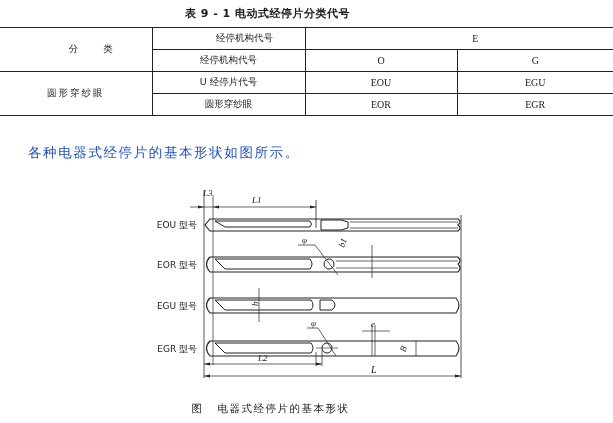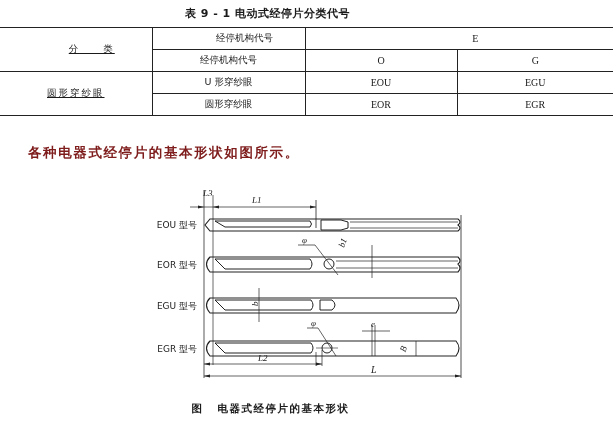--- a/index.html
+++ b/index.html
@@ -7,27 +7,27 @@
            font-family: "DejaVu Serif", "Liberation Serif", serif; color: #1a1a1a; }
     .caption { position: absolute; left: 0; width: 535px; top: 6px; text-align: center;
                font-size: 11px; font-weight: bold; font-family: "DejaVu Sans", sans-serif; letter-spacing: 0.5px; }
     table.cls { position: absolute; left: 0; top: 27px; width: 613px; border-collapse: collapse;
                 font-size: 9.5px; table-layout: fixed; }
     table.cls td { text-align: center; height: 21px; padding: 0; border-left: 1px solid #222;
                    border-bottom: 1px solid #222; font-family: "DejaVu Sans", sans-serif; }
     table.cls tr.r0 td { border-top: 1.6px solid #222; padding-left: 32px; }
     table.cls tr.r1 td.sep-thick, table.cls tr.r1 td { border-bottom: 1.4px solid #222; }
     table.cls tr.r3 td { border-bottom: 1.6px solid #222; text-align: center; }
-    table.cls td.first { border-left: none; letter-spacing: 2px; text-decoration: underline; }
+    table.cls td.first { border-left: none; letter-spacing: 2px; }
     table.cls td.latin { font-family: "Liberation Serif", serif; font-size: 10px; }
     .para { position: absolute; left: 28px; top: 144px; font-size: 13.5px; letter-spacing: 1.6px;
-            font-family: "DejaVu Sans", sans-serif; font-weight: 700; color: #7f1d1d; }
+            font-family: "DejaVu Sans", sans-serif; font-weight: 400; color: #1d4ed8; }
     svg.fig { position: absolute; left: 0; top: 180px; }
     .figcap { position: absolute; left: 0; width: 541px; top: 402px; text-align: center;
-              font-size: 10.5px; font-family: "DejaVu Sans", sans-serif; letter-spacing: 1.5px; font-weight: bold; }
+              font-size: 10.5px; font-family: "DejaVu Sans", sans-serif; letter-spacing: 1.5px; }
     .figcap span.num { margin-right: 14px; }
   </style>
 </head>
 <body>
 
 <div class="caption">表 9 - 1    电动式经停片分类代号</div>
 
 <table class="cls">
   <colgroup>
       <col style="width:152px">
@@ -41,21 +41,21 @@
     <td>经停机构代号</td>
     <td class="latin" colspan="2">E</td>
   </tr>
   <tr class="r1">
     <td>经停机构代号</td>
     <td class="latin">O</td>
     <td class="latin">G</td>
   </tr>
   <tr class="r2">
     <td class="first" rowspan="2">圆形穿纱眼</td>
-    <td>U 形穿纱眼</td>
+    <td>U 经停片代号</td>
     <td class="latin">EOU</td>
     <td class="latin">EGU</td>
   </tr>
   <tr class="r3">
     <td>圆形穿纱眼</td>
     <td class="latin">EOR</td>
     <td class="latin">EGR</td>
   </tr>
 </tbody>
   </table>

